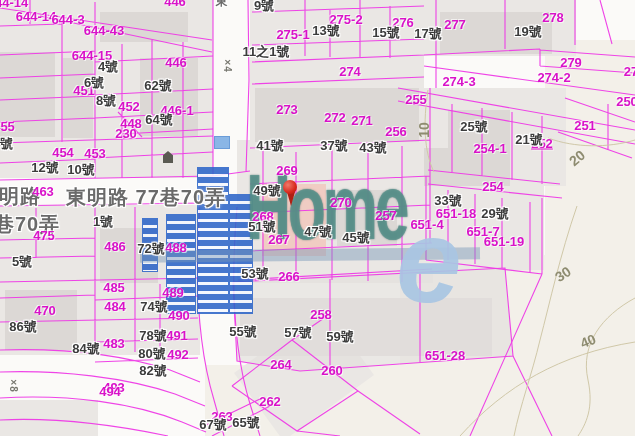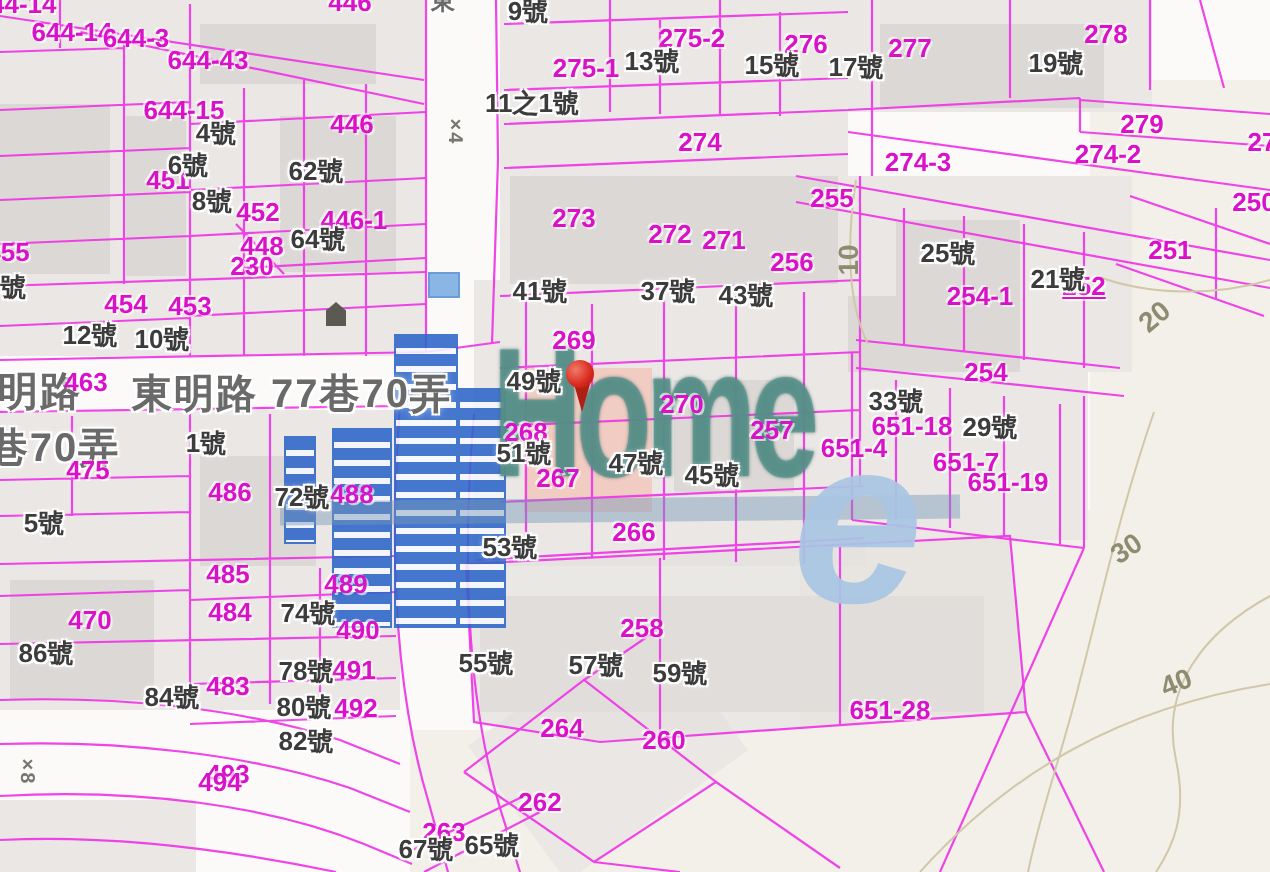--- a/index.html
+++ b/index.html
@@ -185,21 +185,21 @@
       <div class="lbl parcel" style="left: 627px; top: 101px; transform: translate(-50%, -50%);">250</div>
       <div class="lbl parcel" style="left: 585px; top: 125px; transform: translate(-50%, -50%);">251</div>
       <div class="lbl parcel" style="left: 542px; top: 143px; transform: translate(-50%, -50%); text-decoration: underline;">252</div>
       <div class="lbl parcel" style="left: 490px; top: 148px; transform: translate(-50%, -50%);">254-1</div>
       <div class="lbl parcel" style="left: 493px; top: 186px; transform: translate(-50%, -50%);">254</div>
       <div class="lbl parcel" style="left: 287px; top: 170px; transform: translate(-50%, -50%);">269</div>
       <div class="lbl parcel" style="left: 341px; top: 202px; transform: translate(-50%, -50%);">270</div>
       <div class="lbl parcel" style="left: 263px; top: 216px; transform: translate(-50%, -50%);">268</div>
       <div class="lbl parcel" style="left: 386px; top: 215px; transform: translate(-50%, -50%);">257</div>
       <div class="lbl parcel" style="left: 279px; top: 239px; transform: translate(-50%, -50%);">267</div>
-      <div class="lbl parcel" style="left: 289px; top: 266px; transform: translate(-50%, -50%); margin-left: 28px;">266</div>
+      <div class="lbl parcel" style="left: 289px; top: 276px; transform: translate(-50%, -50%);">266</div>
       <div class="lbl parcel" style="left: 427px; top: 224px; transform: translate(-50%, -50%);">651-4</div>
       <div class="lbl parcel" style="left: 456px; top: 213px; transform: translate(-50%, -50%);">651-18</div>
       <div class="lbl parcel" style="left: 483px; top: 231px; transform: translate(-50%, -50%);">651-7</div>
       <div class="lbl parcel" style="left: 504px; top: 241px; transform: translate(-50%, -50%);">651-19</div>
       <div class="lbl parcel" style="left: 445px; top: 355px; transform: translate(-50%, -50%);">651-28</div>
       <div class="lbl parcel" style="left: 321px; top: 314px; transform: translate(-50%, -50%);">258</div>
       <div class="lbl parcel" style="left: 281px; top: 364px; transform: translate(-50%, -50%);">264</div>
       <div class="lbl parcel" style="left: 332px; top: 370px; transform: translate(-50%, -50%);">260</div>
       <div class="lbl parcel" style="left: 270px; top: 401px; transform: translate(-50%, -50%);">262</div>
       <div class="lbl parcel" style="left: 222px; top: 416px; transform: translate(-50%, -50%);">263</div>

